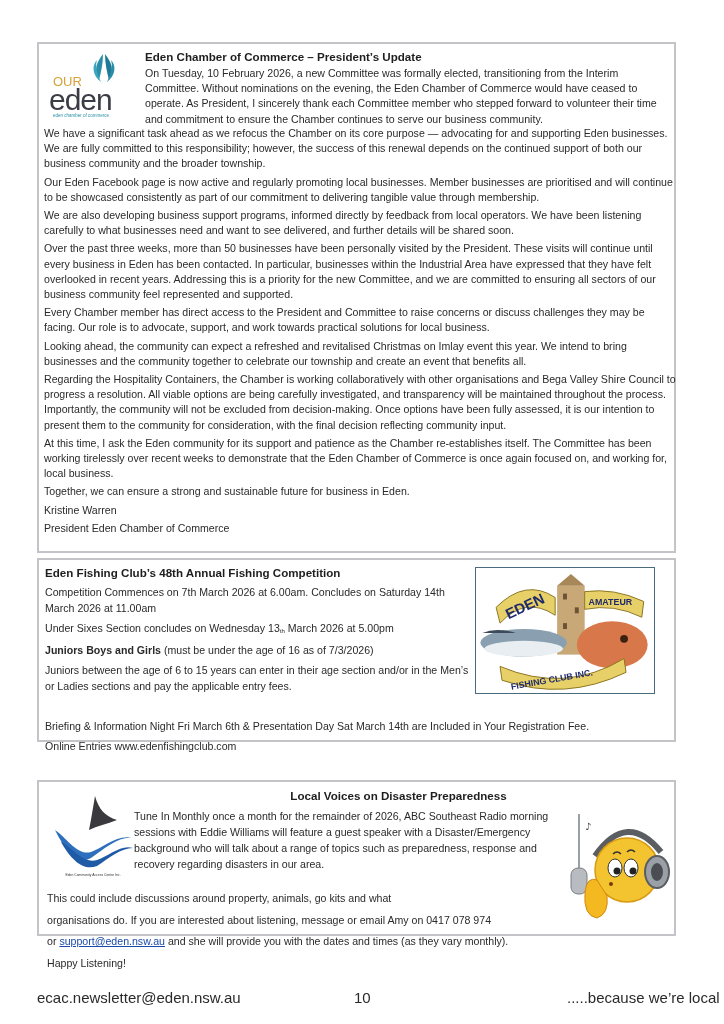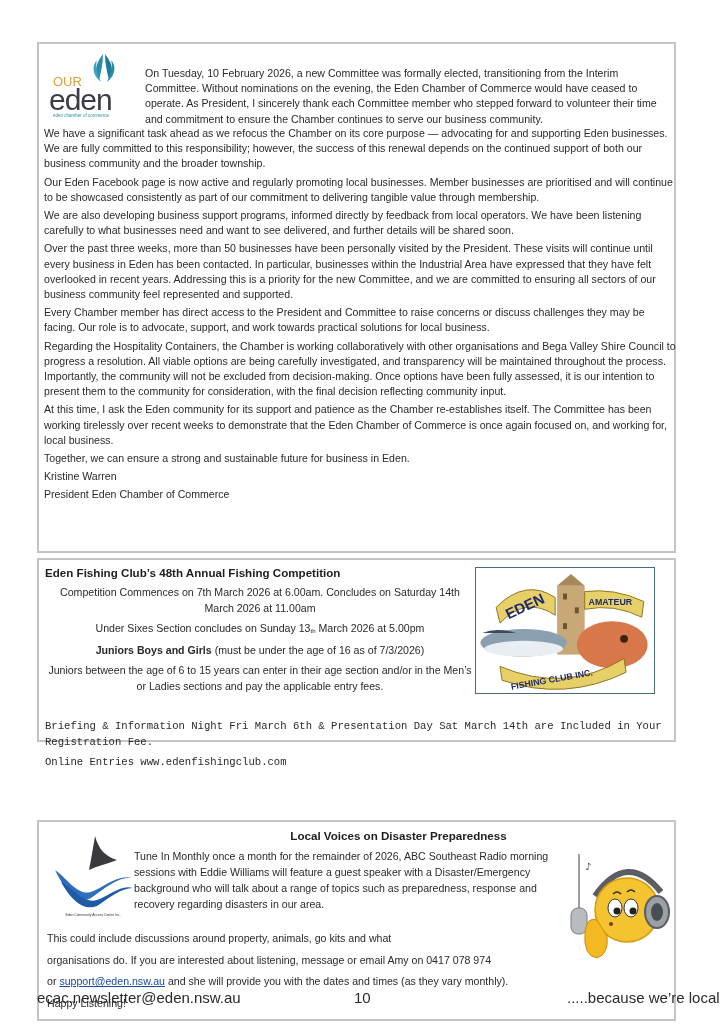--- a/index.html
+++ b/index.html
@@ -13,21 +13,21 @@
   }
   .box {
     position: absolute;
     left: 37px;
     width: 639px;
     border: 2.5px solid #c4c4c8;
     background: #ffffff;
   }
   #box1 { top: 42px; height: 511px; }
   #box2 { top: 558px; height: 184px; }
-  #box3 { top: 820px; height: 201px; padding-left: 17px; }
+  #box3 { top: 780px; height: 156px; padding-left: 17px; }
 
   
   .logo-eden {
     position: absolute; left: 8px; top: 6px; width: 96px; height: 68px;
   }
   .b1-title {
     position: absolute; left: 106px; top: 5px;
     font-weight: bold; font-size: 11.6px; color: #1e1e1e;
   }
   .b1-intro {
@@ -40,27 +40,25 @@
   .para { margin-bottom: 3px; }
 
   
   .b2-title {
     position: absolute; left: 6px; top: 5px;
     font-weight: bold; font-size: 11.6px; color: #1e1e1e;
   }
   .b2-col {
     position: absolute; left: 6px; top: 24px; width: 430px;
     line-height: 16px;
-    text-align: center;
   }
   .b2-col .para { margin-bottom: 4px; }
   .b2-full {
     position: absolute; left: 6px; top: 158px; width: 625px;
     line-height: 16px;
-    font-family: Liberation Mono, monospace;
   }
   .b2-full .para { margin-bottom: 4px; }
   .fish-logo {
     position: absolute; left: 436px; top: 7px; width: 180px; height: 127px;
     border: 1.5px solid #4a6a80; background: #fff;
   }
   sup.small { font-size: 6px; vertical-align: baseline; position: relative; top: 1px; }
 
   
   .b3-title {
@@ -95,41 +93,43 @@
 <div class="box" id="box1">
   <svg class="logo-eden" viewBox="0 0 96 68">
     <path d="M56 4 C50 12,46 20,52 30 C54 22,56 14,56 4 Z" fill="#2a8ea8"></path>
     <path d="M58 4 C64 12,68 20,62 30 C60 22,58 14,58 4 Z" fill="#1f7a96"></path>
     <path d="M50 10 C44 16,46 26,54 32 C50 24,48 16,50 10 Z" fill="#3aa6c0"></path>
     <path d="M64 10 C70 16,68 26,60 32 C64 24,66 16,64 10 Z" fill="#2a8ea8"></path>
     <text x="6" y="36" font-family="Liberation Sans, sans-serif" font-size="13" fill="#d6a23a">OUR</text>
     <text x="2" y="60" font-family="Liberation Sans, sans-serif" font-size="30" fill="#3c3c46" letter-spacing="-1">eden</text>
     <text x="6" y="67" font-family="Liberation Sans, sans-serif" font-size="4.5" fill="#2a8ea8">eden chamber of commerce</text>
   </svg>
+  <div class="b1-title">Eden Chamber of Commerce – President’s Update</div>
   <div class="b1-intro">On Tuesday, 10 February 2026, a new Committee was formally elected, transitioning from the Interim Committee. Without nominations on the evening, the Eden Chamber of Commerce would have ceased to operate. As President, I sincerely thank each Committee member who stepped forward to volunteer their time and commitment to ensure the Chamber continues to serve our business community.</div>
   <div class="b1-body">
     <div class="para">We have a significant task ahead as we refocus the Chamber on its core purpose — advocating for and supporting Eden businesses. We are fully committed to this responsibility; however, the success of this renewal depends on the continued support of both our business community and the broader township.</div>
     <div class="para">Our Eden Facebook page is now active and regularly promoting local businesses. Member businesses are prioritised and will continue to be showcased consistently as part of our commitment to delivering tangible value through membership.</div>
     <div class="para">We are also developing business support programs, informed directly by feedback from local operators. We have been listening carefully to what businesses need and want to see delivered, and further details will be shared soon.</div>
     <div class="para">Over the past three weeks, more than 50 businesses have been personally visited by the President. These visits will continue until every business in Eden has been contacted. In particular, businesses within the Industrial Area have expressed that they have felt overlooked in recent years. Addressing this is a priority for the new Committee, and we are committed to ensuring all sectors of our business community feel represented and supported.</div>
     <div class="para">Every Chamber member has direct access to the President and Committee to raise concerns or discuss challenges they may be facing. Our role is to advocate, support, and work towards practical solutions for local business.</div>
+    <div class="para">Looking ahead, the community can expect a refreshed and revitalised Christmas on Imlay event this year. We intend to bring businesses and the community together to celebrate our township and create an event that benefits all.</div>
     <div class="para">Regarding the Hospitality Containers, the Chamber is working collaboratively with other organisations and Bega Valley Shire Council to progress a resolution. All viable options are being carefully investigated, and transparency will be maintained throughout the process. Importantly, the community will not be excluded from decision-making. Once options have been fully assessed, it is our intention to present them to the community for consideration, with the final decision reflecting community input.</div>
     <div class="para">At this time, I ask the Eden community for its support and patience as the Chamber re-establishes itself. The Committee has been working tirelessly over recent weeks to demonstrate that the Eden Chamber of Commerce is once again focused on, and working for, local business.</div>
     <div class="para">Together, we can ensure a strong and sustainable future for business in Eden.</div>
     <div class="para">Kristine Warren</div>
     <div class="para">President Eden Chamber of Commerce</div>
   </div>
 </div>
 
 <div class="box" id="box2">
   <div class="b2-title">Eden Fishing Club’s 48th Annual Fishing Competition</div>
   <div class="b2-col">
     <div class="para">Competition Commences on 7th March 2026 at 6.00am. Concludes on Saturday 14th March 2026 at 11.00am</div>
     <div class="para">
-      <span>Under Sixes Section concludes on Sunday 13</span><sup class="small">th</sup><span> March 2026 at 5.00pm</span>
+      <span>Under Sixes Section concludes on Wednesday 13</span><sup class="small">th</sup><span> March 2026 at 5.00pm</span>
     </div>
     <div class="para">
       <span class="bold">Juniors Boys and Girls</span><span> (must be under the age of 16 as of 7/3/2026)</span>
     </div>
     <div class="para">Juniors between the age of 6 to 15 years can enter in their age section and/or in the Men’s or Ladies sections and pay the applicable entry fees.</div>
   </div>
   <div class="b2-full">
     <div class="para">Briefing &amp; Information Night Fri March 6th &amp; Presentation Day Sat March 14th are Included in Your Registration Fee.</div>
     <div class="para">Online Entries www.edenfishingclub.com</div>
   </div>

